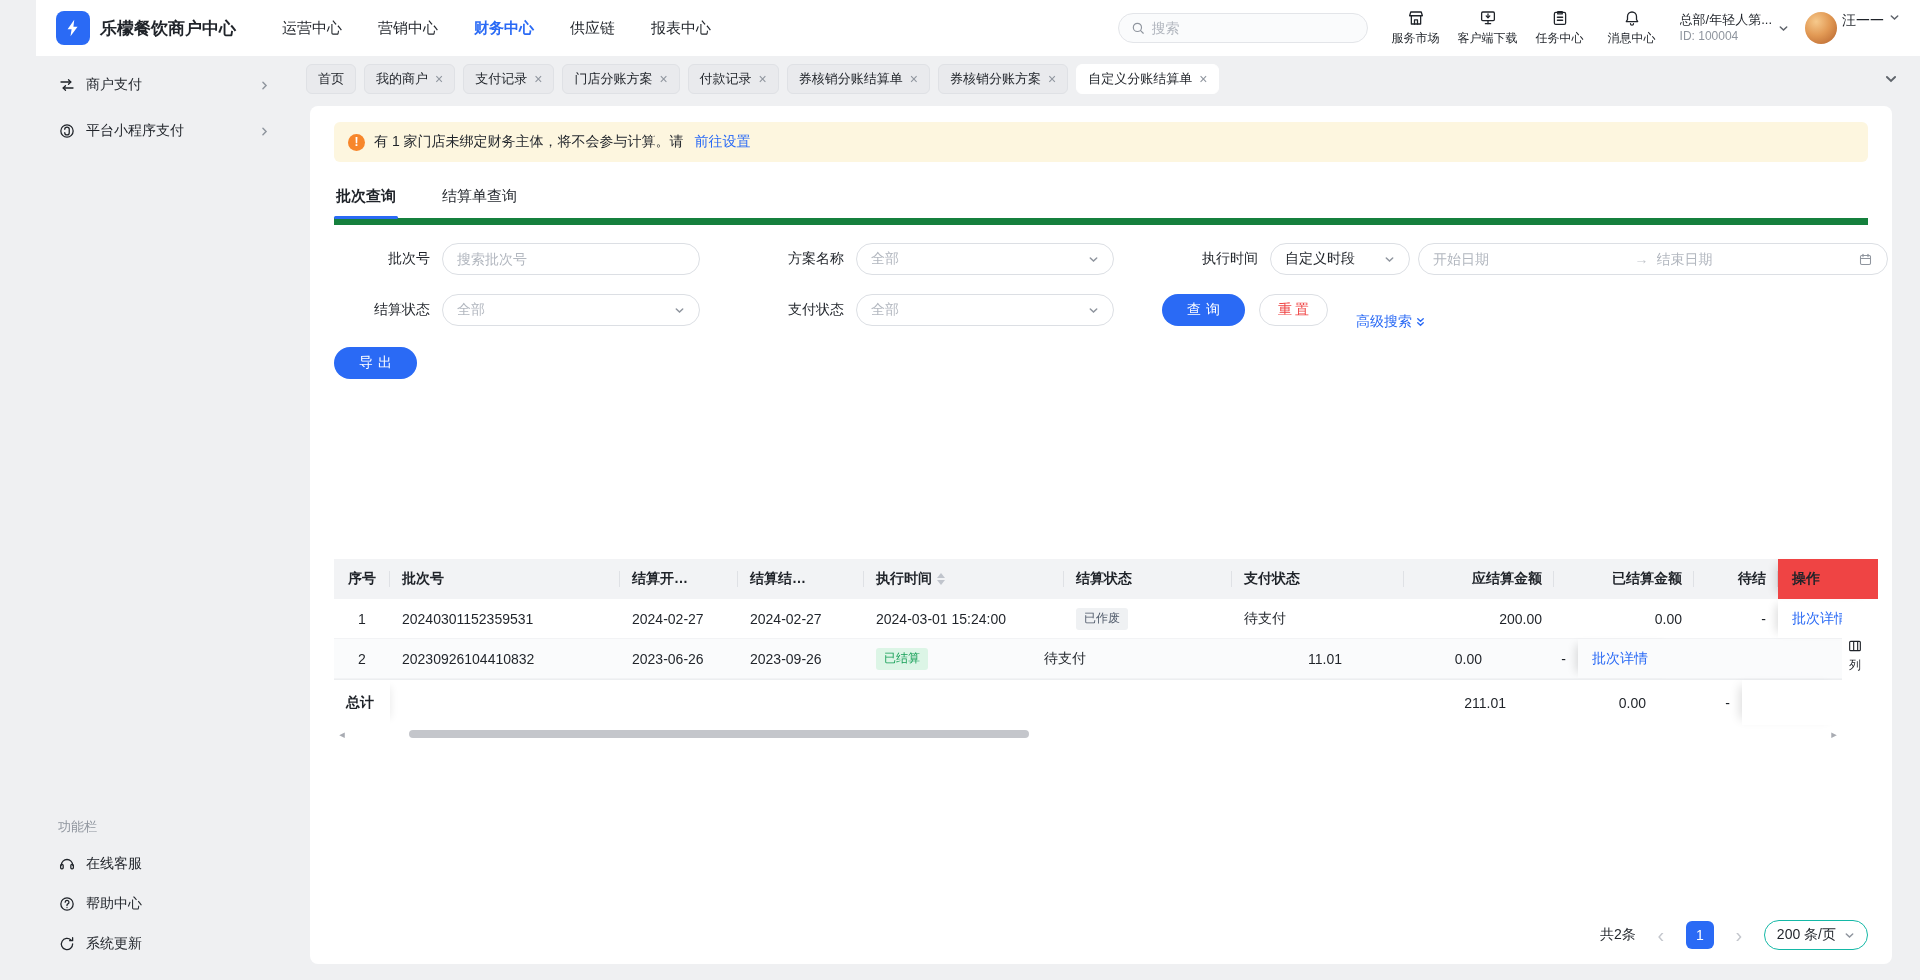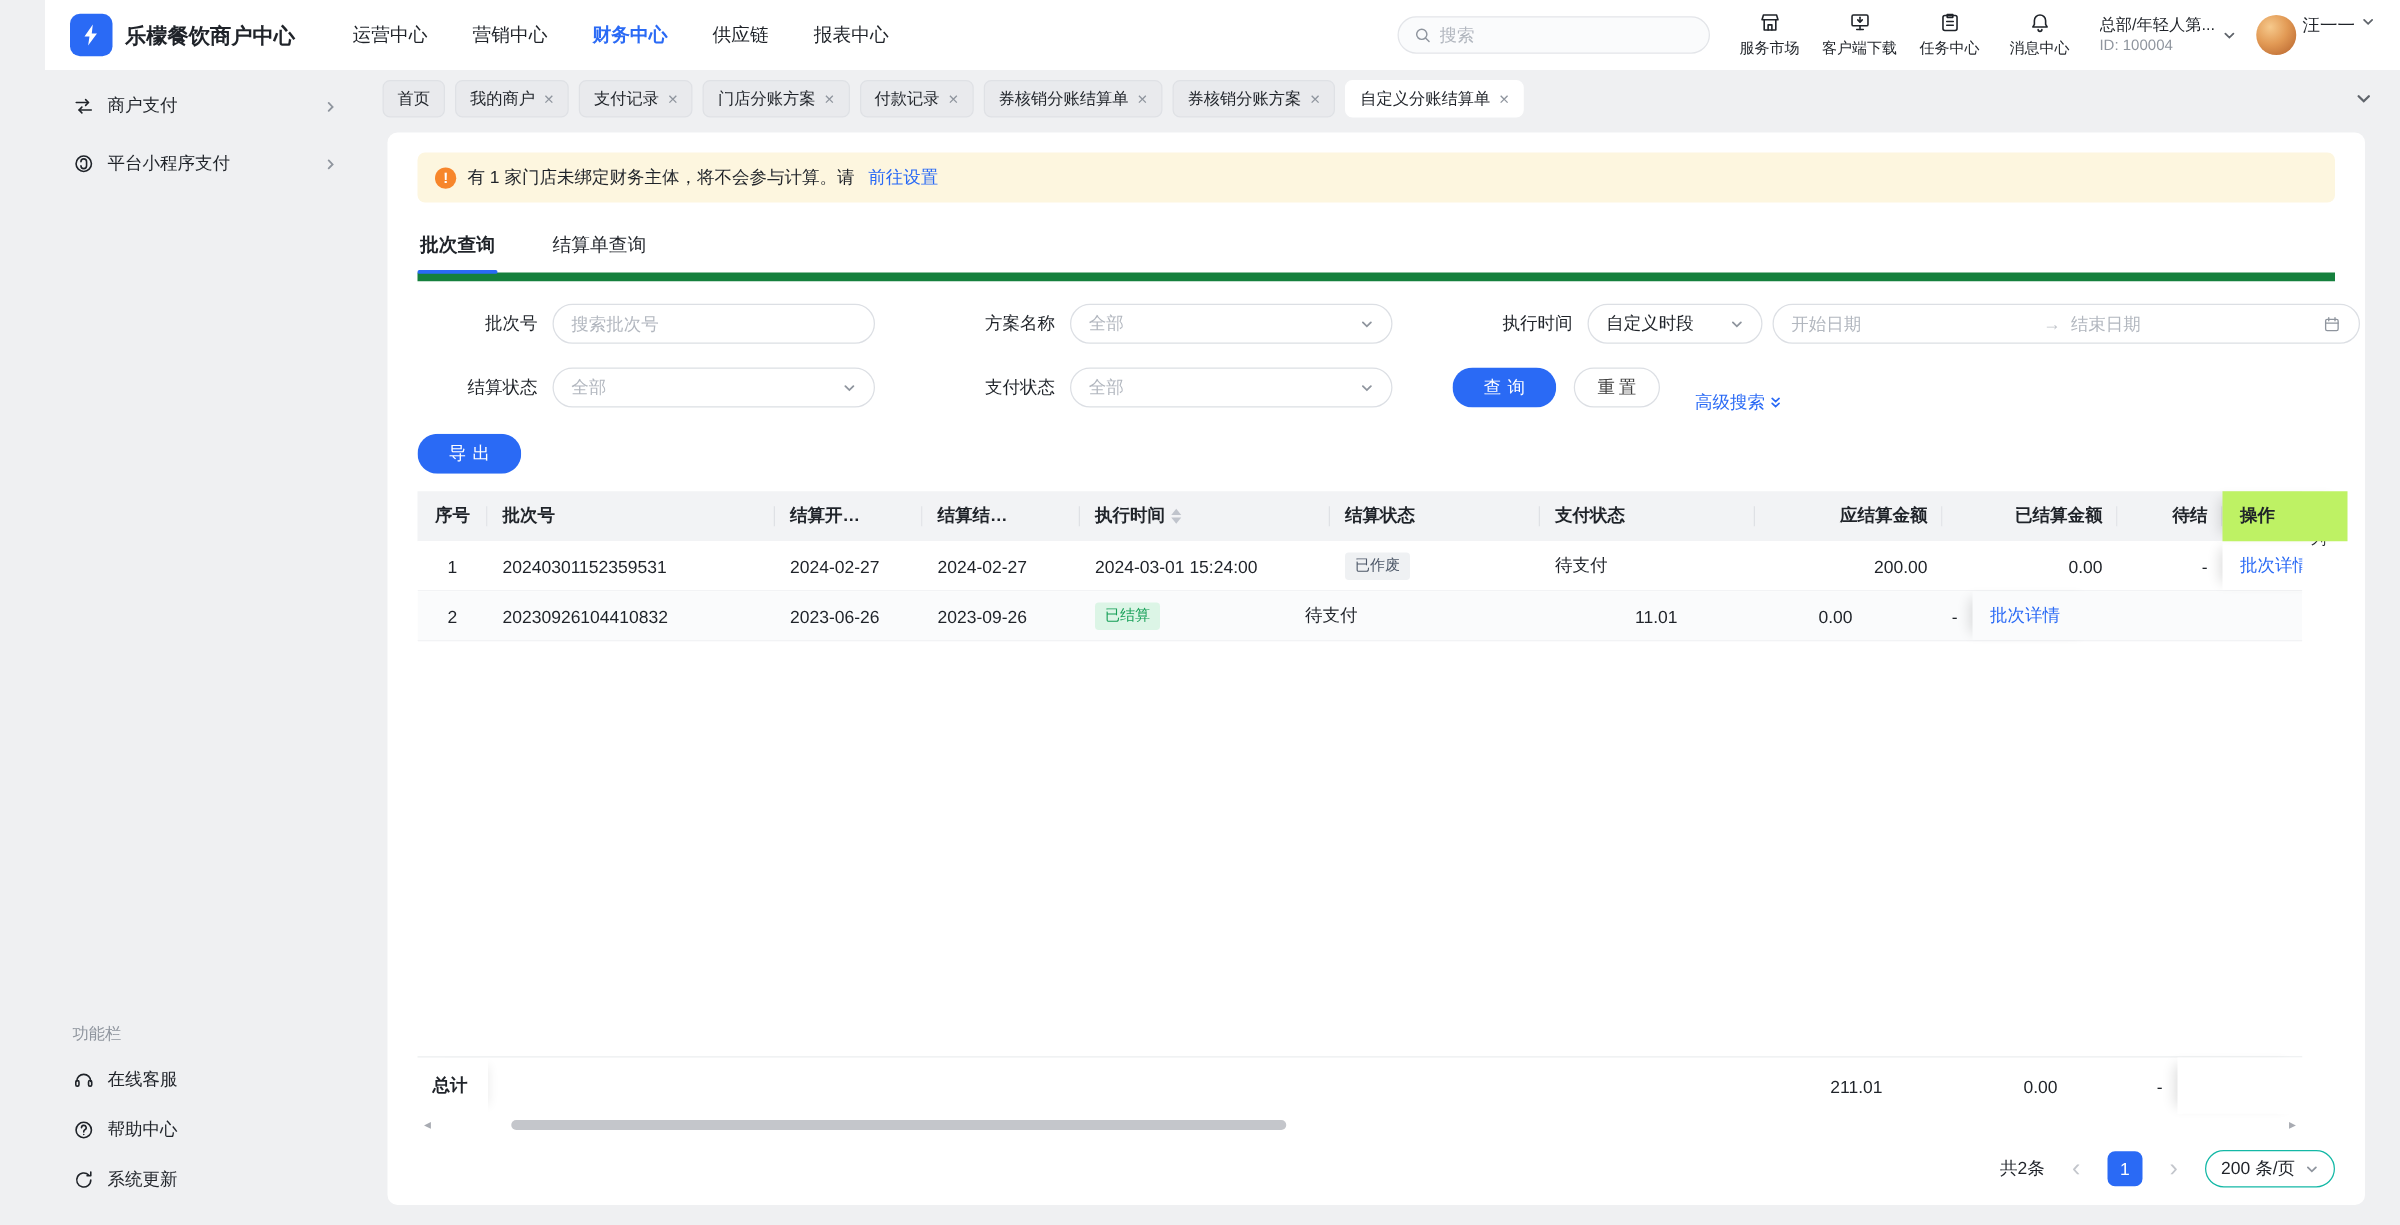--- a/index.html
+++ b/index.html
@@ -75,45 +75,45 @@
   .w-input { width:258px; }
   .select { justify-content:space-between; cursor:pointer; gap:8px; }
   .sel-gray { color:#b2b7bf; }
   .w-select { width:258px; }
   .w-mode { width:140px; color:#1f2329; }
   .date-range { width:470px; gap:8px; }
   .date-range input { flex:1; min-width:0; }
   .range-sep { color:#c3c6cc; flex-shrink:0; }
   .btn { height:32px; border-radius:16px; display:inline-flex; align-items:center; justify-content:center; font-size:14px; cursor:pointer; border:1px solid transparent; white-space:nowrap; }
   .btn-primary { background:#2a6af5; color:#fff; padding:0 19px; letter-spacing:5px; text-indent:5px; }
-  .btn-plain { background:#fff; border-color:#dcdfe4; color:#404040; padding:0 15px; letter-spacing:3px; text-indent:3px;font-family:Liberation Serif, serif; }
+  .btn-plain { background:#fff; border-color:#dcdfe4; color:#ef4444; padding:0 15px; letter-spacing:3px; text-indent:3px;font-family:Liberation Serif, serif; }
   .adv-link { color:#2a6af5; display:flex; align-items:center; gap:3px; cursor:pointer; margin-left:14px; font-size:14px;margin-top:24px; }
   .btn-row-gap { display:flex; align-items:center; gap:14px; }
 
   .export-row { margin-top:16px; flex-shrink:0; }
 
   
-  .table-area { margin-top:14px; flex:1; min-height:0; display:flex; }
+  .table-area { margin-top:14px; flex:1; min-height:0; display:flex;align-items:center; }
   .table-main { flex:1; min-width:0; display:flex; flex-direction:column; }
   .cell { padding:0 12px; display:flex; align-items:center; overflow:hidden; white-space:nowrap; flex-shrink:0; height:100%; }
   .col-idx { width:56px; justify-content:center; padding:0 6px; }
   .col-batch { width:230px; }
   .col-start { width:118px; }
   .col-end { width:126px; }
   .col-exec { width:200px; }
   .col-sstat { width:168px; }
   .col-pstat { width:172px; }
   .col-due { width:150px; justify-content:flex-end; }
   .col-settled { width:140px; justify-content:flex-end; }
   .col-pending { width:84px; justify-content:flex-end; }
   .col-action { width:100px; background:inherit; box-shadow:-8px 0 10px -6px rgba(0,0,0,0.14); padding-left:14px; }
   .t-header { display:flex; height:40px; background:#f2f3f5; font-weight:bold; flex-shrink:0; align-items:center; }
   .t-header .cell { position:relative; }
   .t-header .cell:not(:last-child)::after { content:''; position:absolute; right:0; top:12px; bottom:12px; width:1px; background:#dfe1e5; }
-  .t-header .col-action { background:#bef264; }
+  .t-header .col-action { background:#ef4444; }
   .sort { display:inline-flex; flex-direction:column; gap:2px; margin-left:5px; }
   .caret-up { width:0; height:0; border-left:4px solid transparent; border-right:4px solid transparent; border-bottom:5px solid #c0c4cc; }
   .caret-down { width:0; height:0; border-left:4px solid transparent; border-right:4px solid transparent; border-top:5px solid #c0c4cc; }
   .t-body { flex:1; min-height:0; overflow:hidden; background:#fff; }
   .t-row { display:flex; height:40px; align-items:center; border-bottom:1px solid #f2f3f5; background:#fff; }
   .t-row.alt { background:#fafbfc; }
   .badge { height:22px; display:inline-flex; align-items:center; padding:0 8px; border-radius:3px; font-size:12px; }
   .badge-gray { background:#eff1f3; color:#4e5969; }
   .badge-green { background:#dcf5e6; color:#18a058; }
   .link { color:#2a6af5; cursor:pointer; text-decoration:none; }

